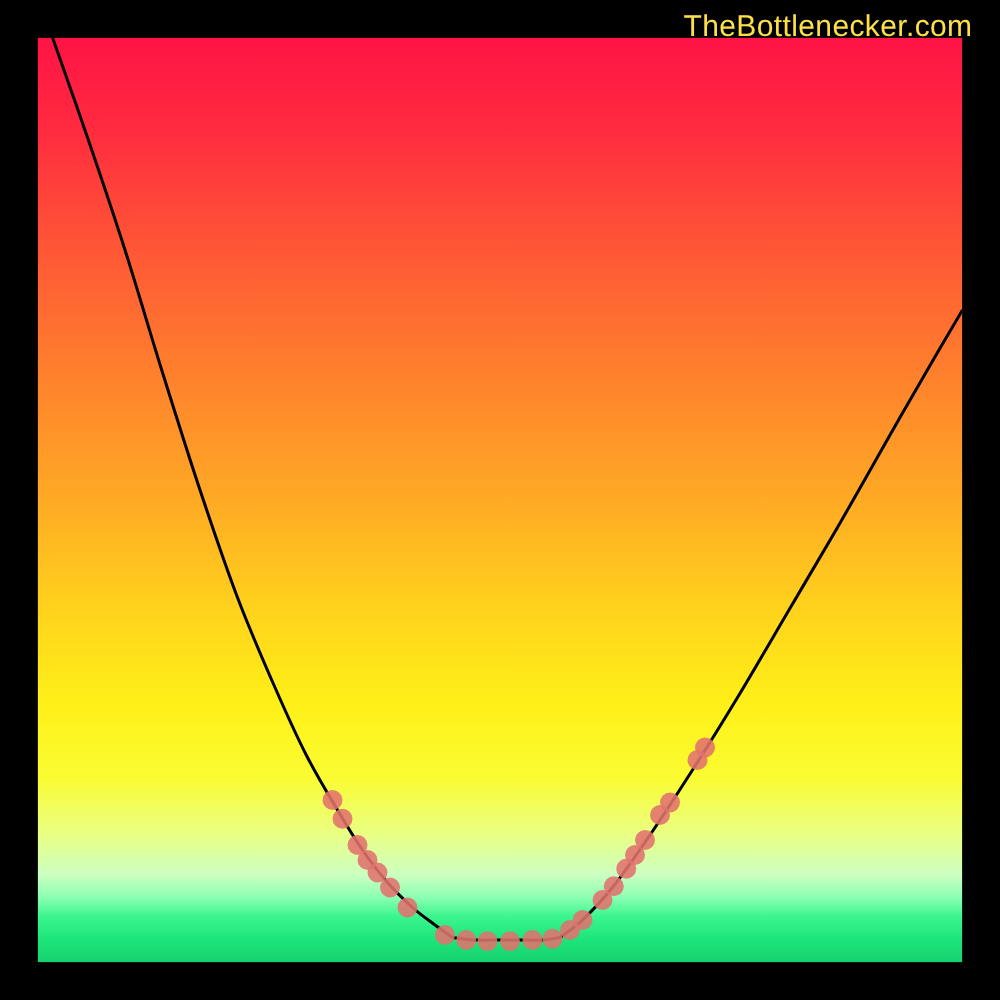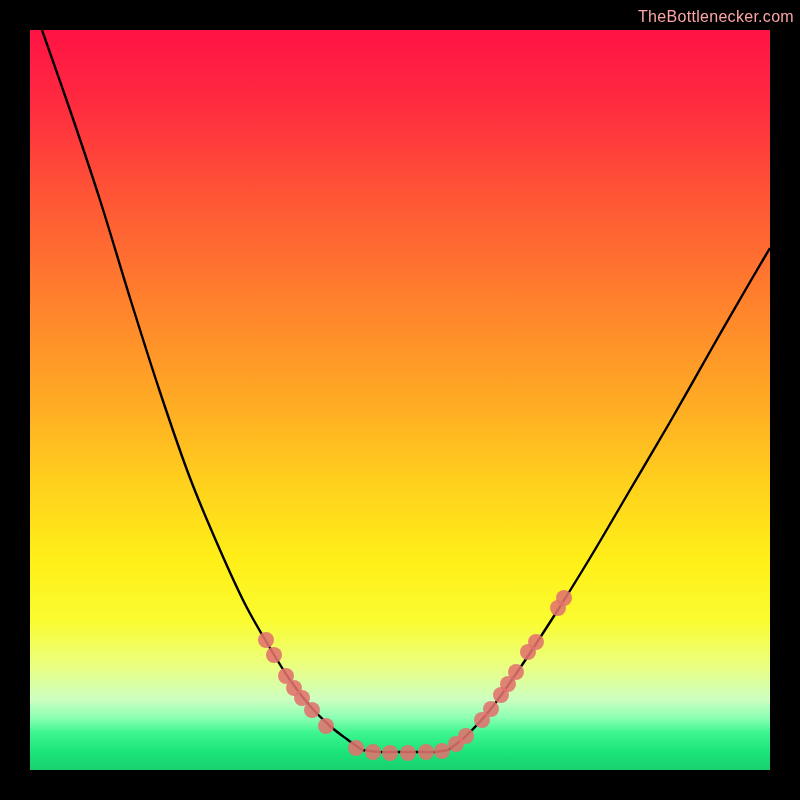--- a/index.html
+++ b/index.html
@@ -22,23 +22,23 @@
   .gradient {
     position: absolute;
     left: 0;
     top: 0;
     width: 100%;
     height: 100%;
   }
   .watermark {
     position: absolute;
     top: 8px;
-    right: 6px;
-    color: #fca5a5;
-    font-size: 16px;
+    right: 22px;
+    color: #fde047;
+    font-size: 24px;
     font-weight: 500;
     letter-spacing: 0.3px;
     z-index: 10;
   }
   svg.curves {
     position: absolute;
     left: 0;
     top: 0;
     width: 740px;
     height: 740px;

